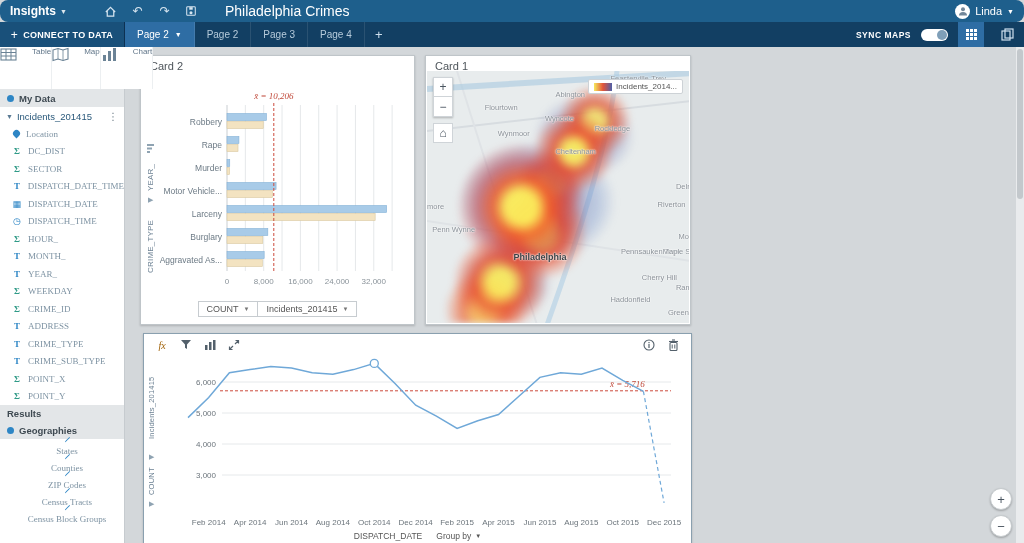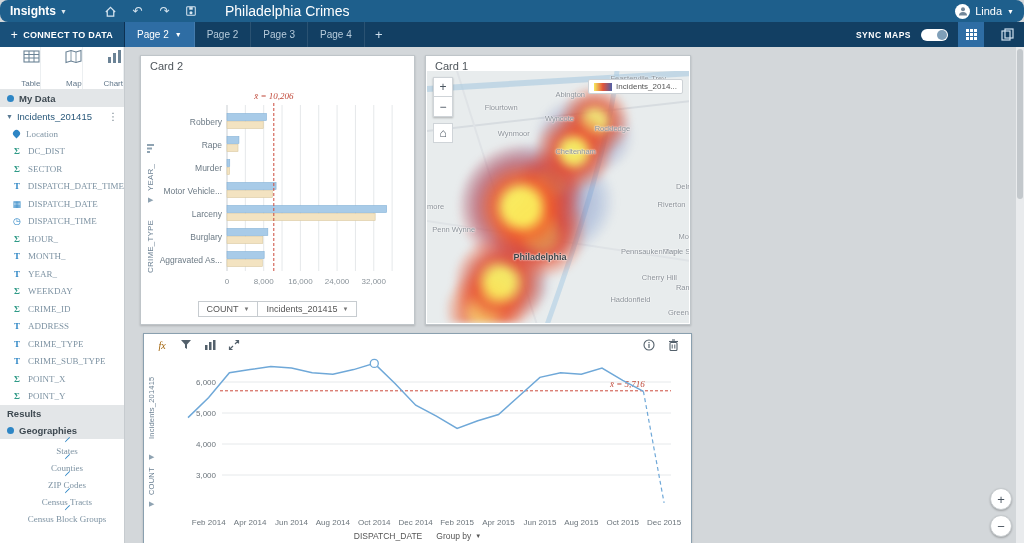--- a/index.html
+++ b/index.html
@@ -29,21 +29,21 @@
 .tbright{margin-left:auto;display:flex;align-items:center;gap:10px;padding-right:4px;}
 .synclab{font-size:8.5px;font-weight:bold;color:#fff;letter-spacing:.5px;}
 .toggle{width:27px;height:12px;background:#fff;border-radius:6px;position:relative;}
 .toggle i{position:absolute;right:1px;top:1px;width:10px;height:10px;border-radius:50%;background:#7f9fb8;}
 .sqbtn{width:26px;height:25px;display:flex;align-items:center;justify-content:center;background:transparent;border:none;}
 .sqbtn.hl{background:#2e6da4;}
 
 
 .sidebar{position:absolute;top:47px;left:0;width:125px;bottom:0;background:#fff;border-right:1px solid #c6cbcf;z-index:20;}
 .palette{display:flex;border-bottom:1px solid #e3e6e8;}
-.pbtn{flex:1;height:42px;display:flex;flex-direction:column;align-items:flex-end;justify-content:center;gap:15px;background:#fff;border:none;border-right:1px solid #eceff1;font-family:inherit;}
+.pbtn{flex:1;height:42px;display:flex;align-items:flex-start;justify-content:center;gap:15px;background:#fff;border:none;border-right:1px solid #eceff1;font-family:inherit;}
 .pbtn span{font-size:8px;color:#62778a;}
 .sechead{height:17px;background:#e3e6e8;display:flex;align-items:center;gap:5px;padding-left:7px;font-size:9.5px;color:#3f4a52;font-weight:bold;}
 .sechead .dot{width:7px;height:7px;border-radius:50%;background:#2e86c5;display:inline-block;}
 .dataset{height:18px;display:flex;align-items:center;gap:4px;padding:0 6px;font-size:9.5px;color:#29587a;}
 .dataset .dcaret{font-size:7px;color:#5a7a93;}
 .dataset .kebab{margin-left:auto;color:#6b7b87;font-size:10px;}
 #fields,#geos{list-style:none;font-family:Liberation Serif, serif;}
 #fields li,#geos li{height:17.5px;display:flex;align-items:center;gap:6px;padding-left:12px;font-size:9px;color:#7e93a3;white-space:nowrap;}
 #geos li{padding-left:10px;height:17px;flex-direction:column;}
 .ficon{width:10px;text-align:center;font-size:9px;}

